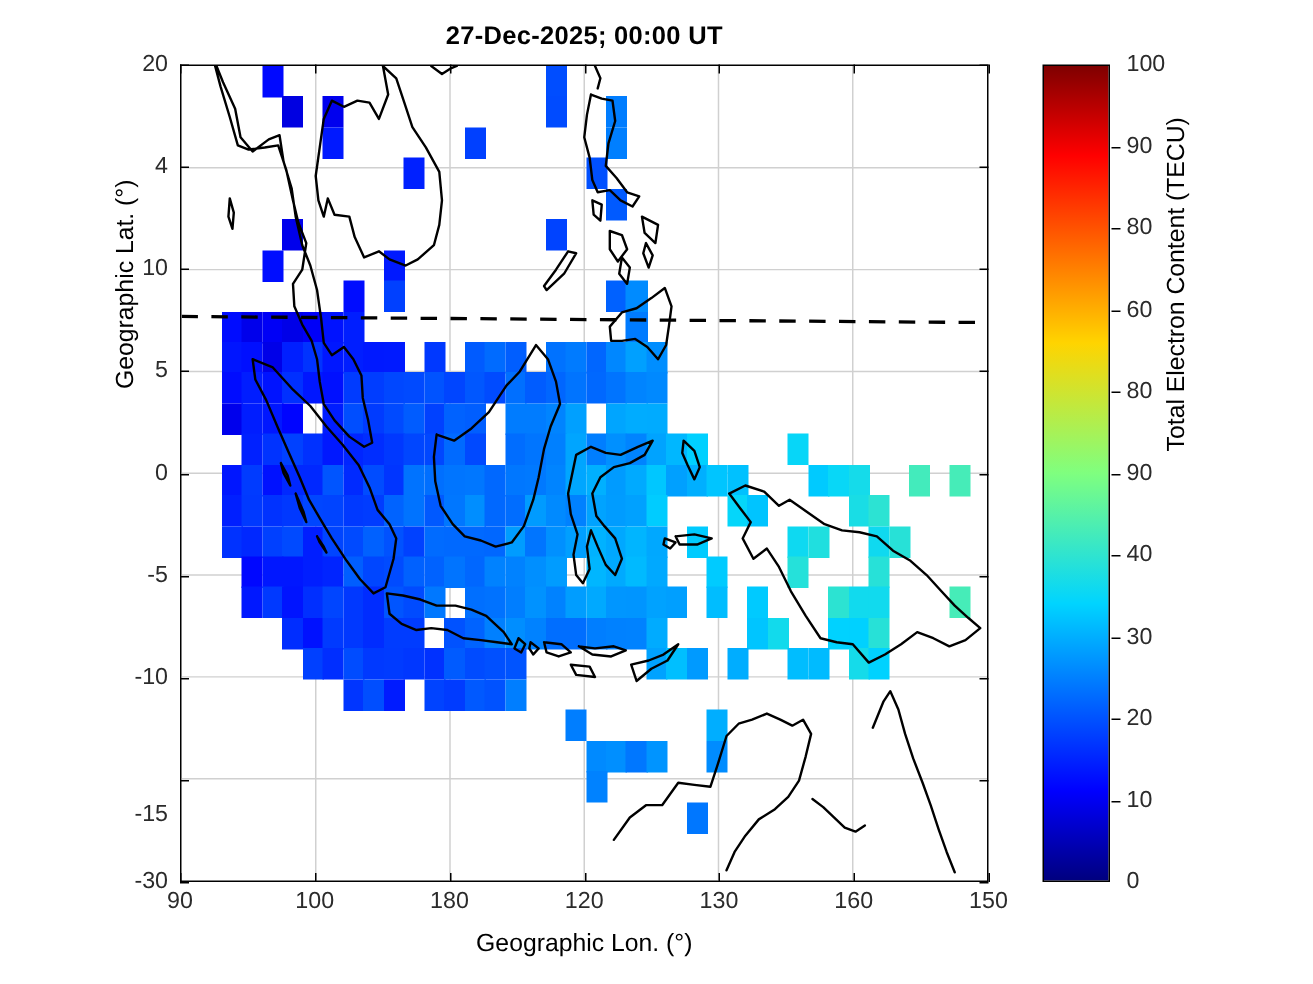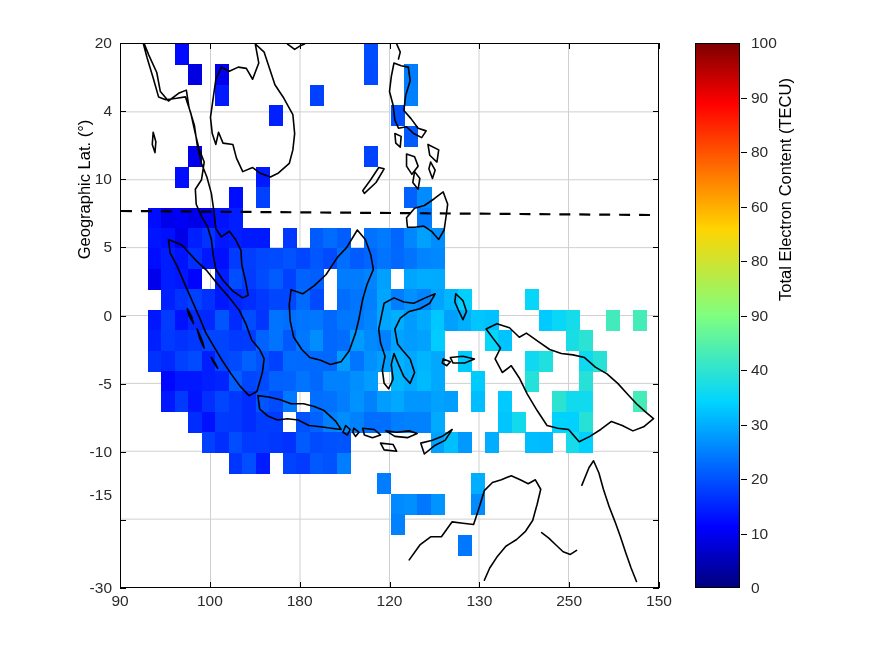--- a/index.html
+++ b/index.html
@@ -63,20 +63,21 @@
     position:absolute;left:625px;top:180px;width:320px;text-align:center;
     font-size:16.5px;color:#000;white-space:nowrap;
     transform:rotate(-90deg);transform-origin:center center;
   }
 </style>
 </head>
 <body>
 
 <div id="root">
 
+  <div id="title">27-Dec-2025; 00:00 UT</div>
 
   <div id="plot">
     <svg id="gridlayer" viewBox="0 0 539 545" preserveAspectRatio="none">
         <line x1="89.83333333333333" x2="89.83333333333333" y1="0" y2="545" stroke="#d0d0d0" stroke-width="1"></line>
         <line x1="179.66666666666666" x2="179.66666666666666" y1="0" y2="545" stroke="#d0d0d0" stroke-width="1"></line>
         <line x1="269.5" x2="269.5" y1="0" y2="545" stroke="#d0d0d0" stroke-width="1"></line>
         <line x1="359.3333333333333" x2="359.3333333333333" y1="0" y2="545" stroke="#d0d0d0" stroke-width="1"></line>
         <line x1="449.1666666666667" x2="449.1666666666667" y1="0" y2="545" stroke="#d0d0d0" stroke-width="1"></line>
         <line y1="68.125" y2="68.125" x1="0" x2="539" stroke="#d0d0d0" stroke-width="1"></line>
         <line y1="136.25" y2="136.25" x1="0" x2="539" stroke="#d0d0d0" stroke-width="1"></line>
@@ -443,21 +444,21 @@
       <div class="tickmark" style="left: 299.667px; top: 43px; width: 1px; height: 6px;"></div>
       <div class="xtlab" style="left: 299.667px;">180</div>
       <div class="tickmark" style="left: 389.5px; top: 582px; width: 1px; height: 6px;"></div>
       <div class="tickmark" style="left: 389.5px; top: 43px; width: 1px; height: 6px;"></div>
       <div class="xtlab" style="left: 389.5px;">120</div>
       <div class="tickmark" style="left: 479.333px; top: 582px; width: 1px; height: 6px;"></div>
       <div class="tickmark" style="left: 479.333px; top: 43px; width: 1px; height: 6px;"></div>
       <div class="xtlab" style="left: 479.333px;">130</div>
       <div class="tickmark" style="left: 569.167px; top: 582px; width: 1px; height: 6px;"></div>
       <div class="tickmark" style="left: 569.167px; top: 43px; width: 1px; height: 6px;"></div>
-      <div class="xtlab" style="left: 569.167px;">250</div>
+      <div class="xtlab" style="left: 569.167px;">160</div>
       <div class="tickmark" style="left: 659px; top: 582px; width: 1px; height: 6px;"></div>
       <div class="tickmark" style="left: 659px; top: 43px; width: 1px; height: 6px;"></div>
       <div class="xtlab" style="left: 659px;">150</div>
       <div class="tickmark" style="top: 43px; left: 120px; height: 1px; width: 6px;"></div>
       <div class="tickmark" style="top: 43px; left: 653px; height: 1px; width: 6px;"></div>
       <div class="ytlab" style="top: 43px;">20</div>
       <div class="tickmark" style="top: 111.125px; left: 120px; height: 1px; width: 6px;"></div>
       <div class="tickmark" style="top: 111.125px; left: 653px; height: 1px; width: 6px;"></div>
       <div class="ytlab" style="top: 111.125px;">4</div>
       <div class="tickmark" style="top: 179.25px; left: 120px; height: 1px; width: 6px;"></div>
@@ -470,26 +471,27 @@
       <div class="tickmark" style="top: 315.5px; left: 653px; height: 1px; width: 6px;"></div>
       <div class="ytlab" style="top: 315.5px;">0</div>
       <div class="tickmark" style="top: 383.625px; left: 120px; height: 1px; width: 6px;"></div>
       <div class="tickmark" style="top: 383.625px; left: 653px; height: 1px; width: 6px;"></div>
       <div class="ytlab" style="top: 383.625px;">-5</div>
       <div class="tickmark" style="top: 451.75px; left: 120px; height: 1px; width: 6px;"></div>
       <div class="tickmark" style="top: 451.75px; left: 653px; height: 1px; width: 6px;"></div>
       <div class="ytlab" style="top: 451.75px;">-10</div>
       <div class="tickmark" style="top: 519.875px; left: 120px; height: 1px; width: 6px;"></div>
       <div class="tickmark" style="top: 519.875px; left: 653px; height: 1px; width: 6px;"></div>
-      <div class="ytlab" style="top: 495px;">-15</div>
+      <div class="ytlab" style="top: 543px;">-15</div>
       <div class="tickmark" style="top: 588px; left: 120px; height: 1px; width: 6px;"></div>
       <div class="tickmark" style="top: 588px; left: 653px; height: 1px; width: 6px;"></div>
       <div class="ytlab" style="top: 588px;">-30</div>
     </div>
 
+  <div id="xlabel">Geographic Lon. (°)</div>
   <div id="ylabel">Geographic Lat. (°)</div>
 
   <div id="cbar" style="background: linear-gradient(rgb(127, 0, 0) 0%, rgb(255, 0, 0) 11%, rgb(255, 212, 0) 34%, rgb(127, 255, 127) 50%, rgb(0, 212, 255) 66%, rgb(0, 0, 255) 89%, rgb(0, 0, 127) 100%);"></div>
   <div id="cbticks">
       <div class="cblab" style="top: 588px;">0</div>
       <div class="cbtick" style="top: 533.5px;"></div>
       <div class="cblab" style="top: 533.5px;">10</div>
       <div class="cbtick" style="top: 479px;"></div>
       <div class="cblab" style="top: 479px;">20</div>
       <div class="cbtick" style="top: 424.5px;"></div>

